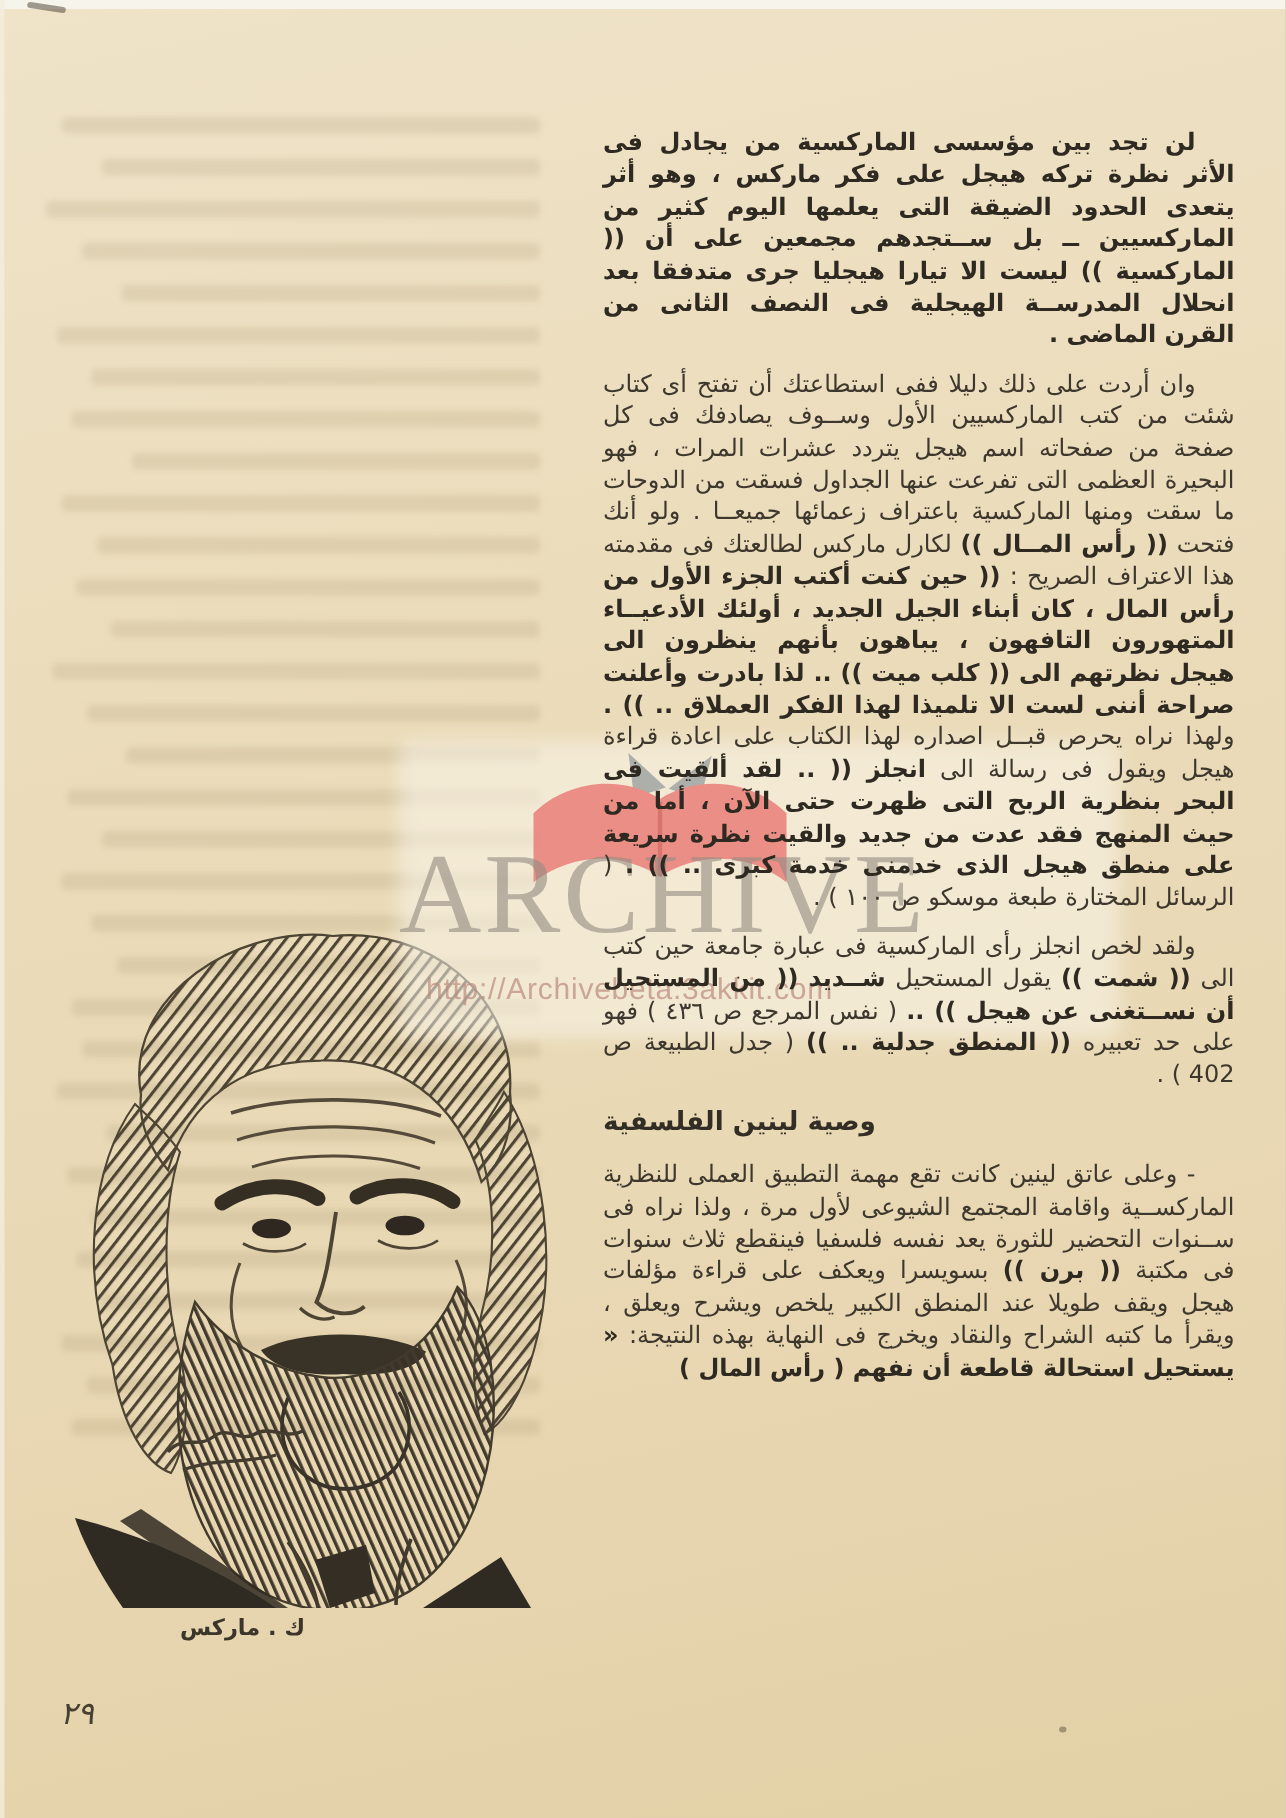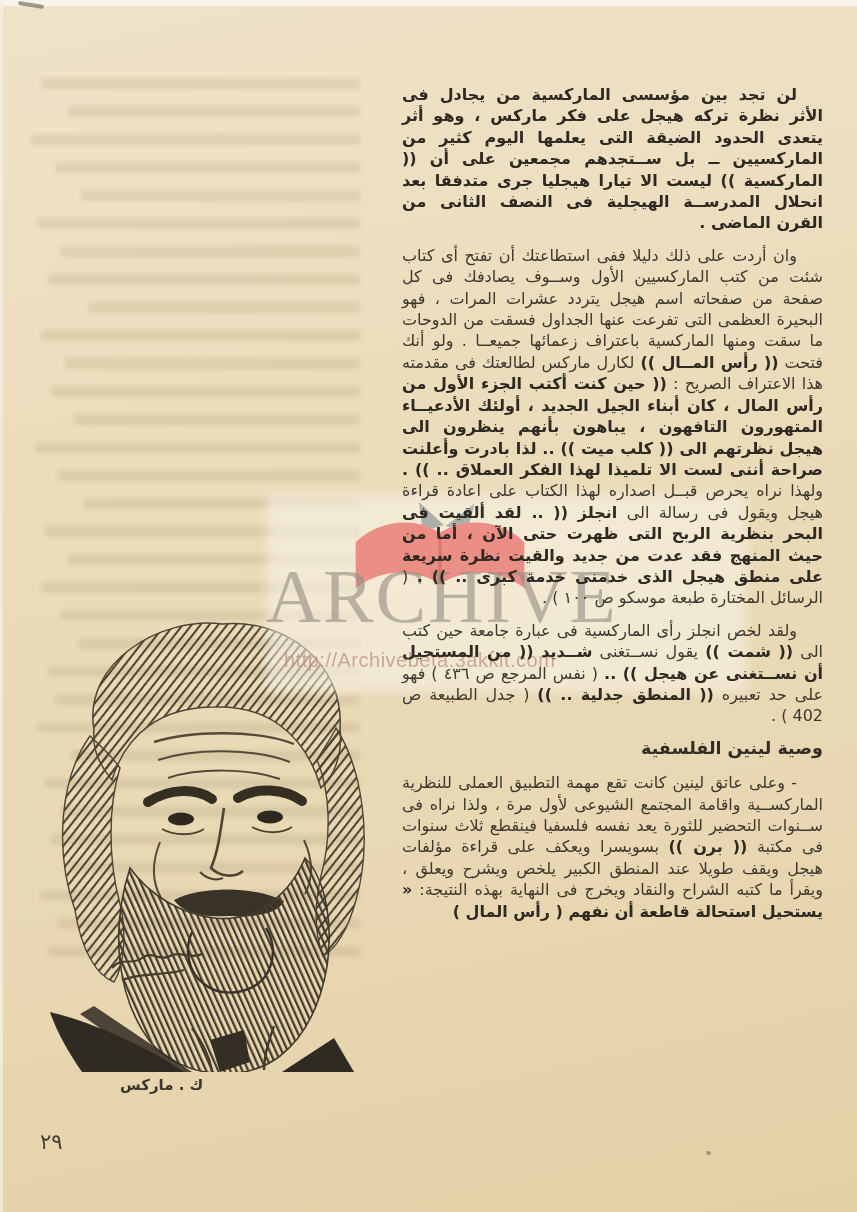--- a/index.html
+++ b/index.html
@@ -34,24 +34,24 @@
   .wm-url{position:absolute;left:284px;top:649px;
     font-family:"Liberation Sans","DejaVu Sans",sans-serif;font-size:20px;
     letter-spacing:.5px;color:rgba(187,140,128,.72);}
 
   
   .article{position:absolute;right:34px;top:84px;width:421px;z-index:4;
     direction:rtl;text-align:justify;color:#3d372d;
     font-size:16px;line-height:21.4px;}
   .article p{margin:0 0 11px;text-indent:26px;}
   .article .b{font-weight:bold;color:#2e2921;}
-  .section-heading{margin:7px 0 13px;text-align:right;font-weight:bold;
+  .section-heading{margin:7px 0 13px;text-align:left;font-weight:bold;
     font-size:17.5px;color:#332e25;text-indent:0;}
   .page-number{position:absolute;left:40px;top:1130px;z-index:4;
-    font-size:21px;color:#474133;direction:rtl;}
+    font-size:21px;color:#474133;direction:rtl;font-style:italic;}
 </style>
 </head>
 <body>
 
 <div class="page">
 
   <div class="top-strip"></div>
   <div class="left-strip"></div>
   <div class="corner-mark"></div>
   <div class="speck"></div>
@@ -152,19 +152,19 @@
       <path d="M100,34 C128,16 166,22 188,44 L188,92 C162,72 128,70 100,88 Z" fill="#e9827c"></path>
       <path d="M100,36 L100,88" stroke="#d4655f" stroke-width="3"></path>
     </svg>
     <div class="wm-title">ARCHIVE</div>
     <div class="wm-url">http://Archivebeta.3akkit.com</div>
   </div>
 
   <div class="article">
     <p><span class="b">لن تجد بين مؤسسى الماركسية من يجادل فى الأثر نظرة تركه هيجل على فكر ماركس ، وهو أثر يتعدى الحدود الضيقة التى يعلمها اليوم كثير من الماركسيين ــ بل ســتجدهم مجمعين على أن (( الماركسية )) ليست الا تيارا هيجليا جرى متدفقا بعد انحلال المدرســة الهيجلية فى النصف الثانى من القرن الماضى .</span></p>
     <p><span>وان أردت على ذلك دليلا ففى استطاعتك أن تفتح أى كتاب شئت من كتب الماركسيين الأول وســوف يصادفك فى كل صفحة من صفحاته اسم هيجل يتردد عشرات المرات ، فهو البحيرة العظمى التى تفرعت عنها الجداول فسقت من الدوحات ما سقت ومنها الماركسية باعتراف زعمائها جميعــا . ولو أنك فتحت </span><span class="b">(( رأس المــال ))</span><span> لكارل ماركس لطالعتك فى مقدمته هذا الاعتراف الصريح : </span><span class="b">(( حين كنت أكتب الجزء الأول من رأس المال ، كان أبناء الجيل الجديد ، أولئك الأدعيــاء المتهورون التافهون ، يباهون بأنهم ينظرون الى هيجل نظرتهم الى (( كلب ميت )) .. لذا بادرت وأعلنت صراحة أننى لست الا تلميذا لهذا الفكر العملاق .. )) .</span><span> ولهذا نراه يحرص قبــل اصداره لهذا الكتاب على اعادة قراءة هيجل ويقول فى رسالة الى </span><span class="b">انجلز (( .. لقد ألقيت فى البحر بنظرية الربح التى ظهرت حتى الآن ، أما من حيث المنهج فقد عدت من جديد والقيت نظرة سريعة على منطق هيجل الذى خدمنى خدمة كبرى .. )) .</span><span> ( الرسائل المختارة طبعة موسكو ص ١٠٠ ) .</span></p>
-    <p><span>ولقد لخص انجلز رأى الماركسية فى عبارة جامعة حين كتب الى </span><span class="b">(( شمت ))</span><span> يقول نســتغنى </span><span class="b">شــديد (( من المستحيل أن نســتغنى عن هيجل )) ..</span><span> ( نفس المرجع ص ٤٣٦ ) فهو على حد تعبيره </span><span class="b">(( المنطق جدلية .. ))</span><span> ( جدل الطبيعة ص 402 ) .</span></p>
+    <p><span>ولقد لخص انجلز رأى الماركسية فى عبارة جامعة حين كتب الى </span><span class="b">(( شمت ))</span><span> يقول المستحيل </span><span class="b">شــديد (( من المستحيل أن نســتغنى عن هيجل )) ..</span><span> ( نفس المرجع ص ٤٣٦ ) فهو على حد تعبيره </span><span class="b">(( المنطق جدلية .. ))</span><span> ( جدل الطبيعة ص 402 ) .</span></p>
     <h2 class="section-heading">وصية لينين الفلسفية</h2>
     <p><span>- وعلى عاتق لينين كانت تقع مهمة التطبيق العملى للنظرية الماركســية واقامة المجتمع الشيوعى لأول مرة ، ولذا نراه فى ســنوات التحضير للثورة يعد نفسه فلسفيا فينقطع ثلاث سنوات فى مكتبة </span><span class="b">(( برن ))</span><span> بسويسرا ويعكف على قراءة مؤلفات هيجل ويقف طويلا عند المنطق الكبير يلخص ويشرح ويعلق ، ويقرأ ما كتبه الشراح والنقاد ويخرج فى النهاية بهذه النتيجة: </span><span class="b">« يستحيل استحالة قاطعة أن نفهم ( رأس المال )</span></p>
   </div>
 
   <div class="page-number">٢٩</div>
 </div>
 
 </body></html>

